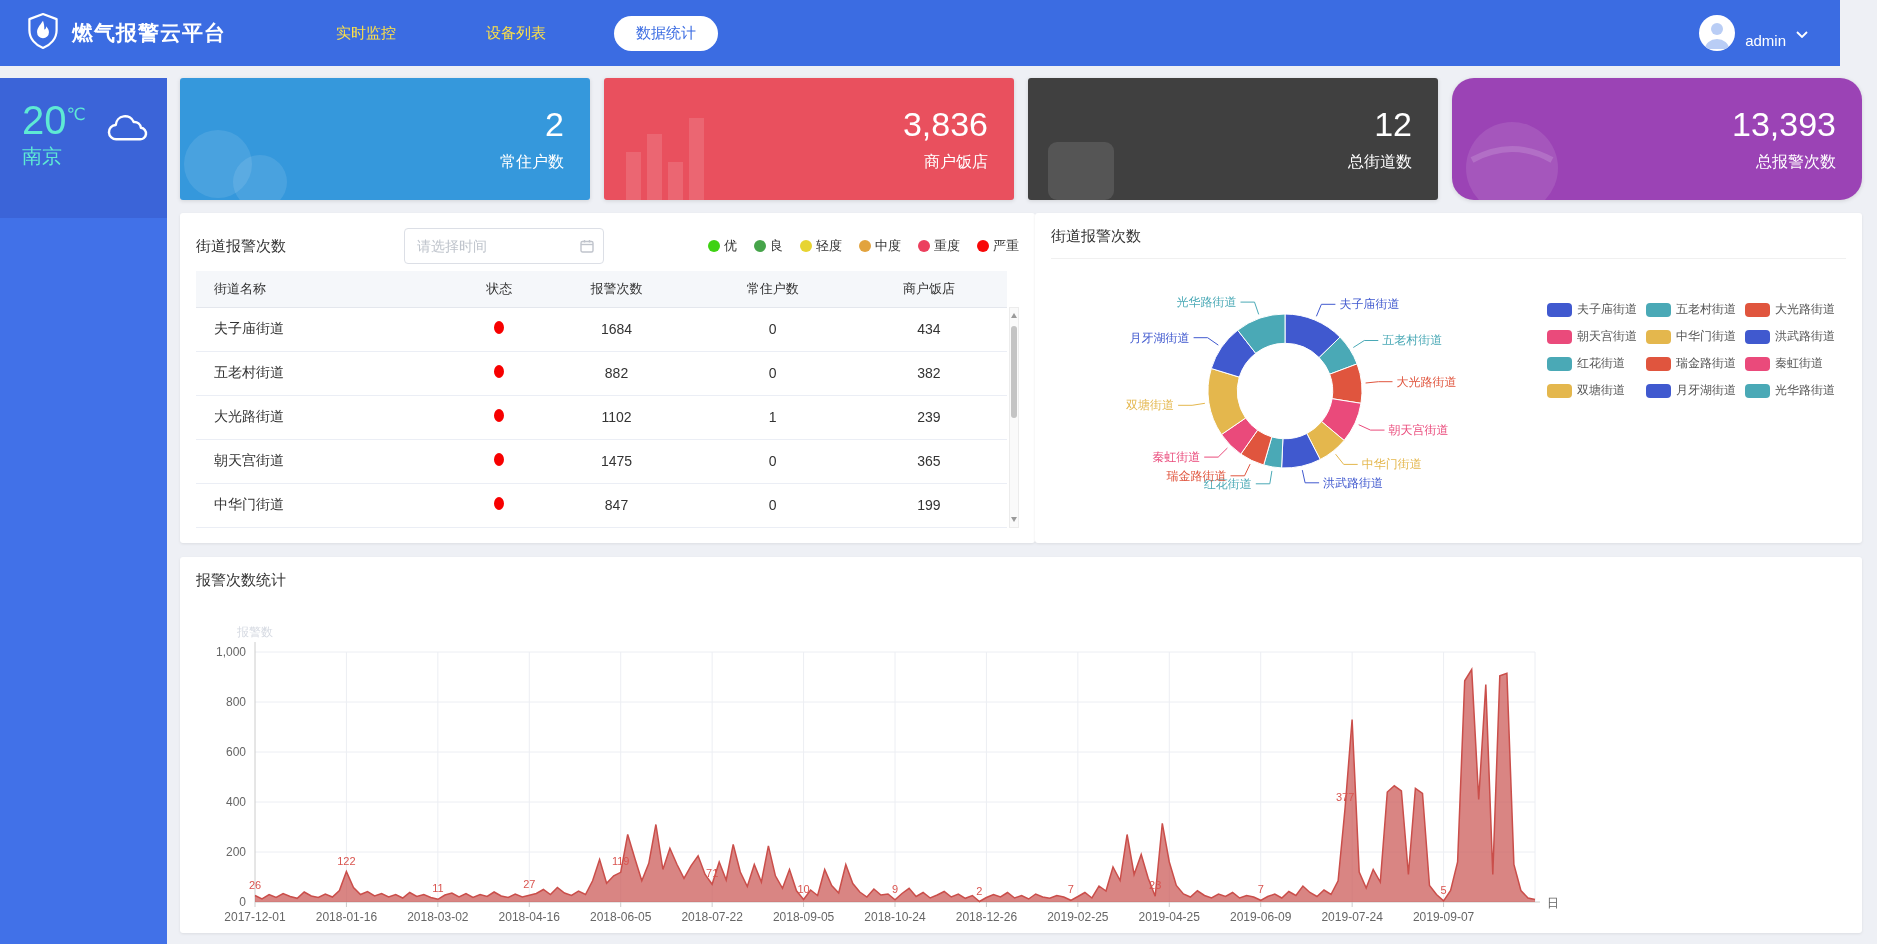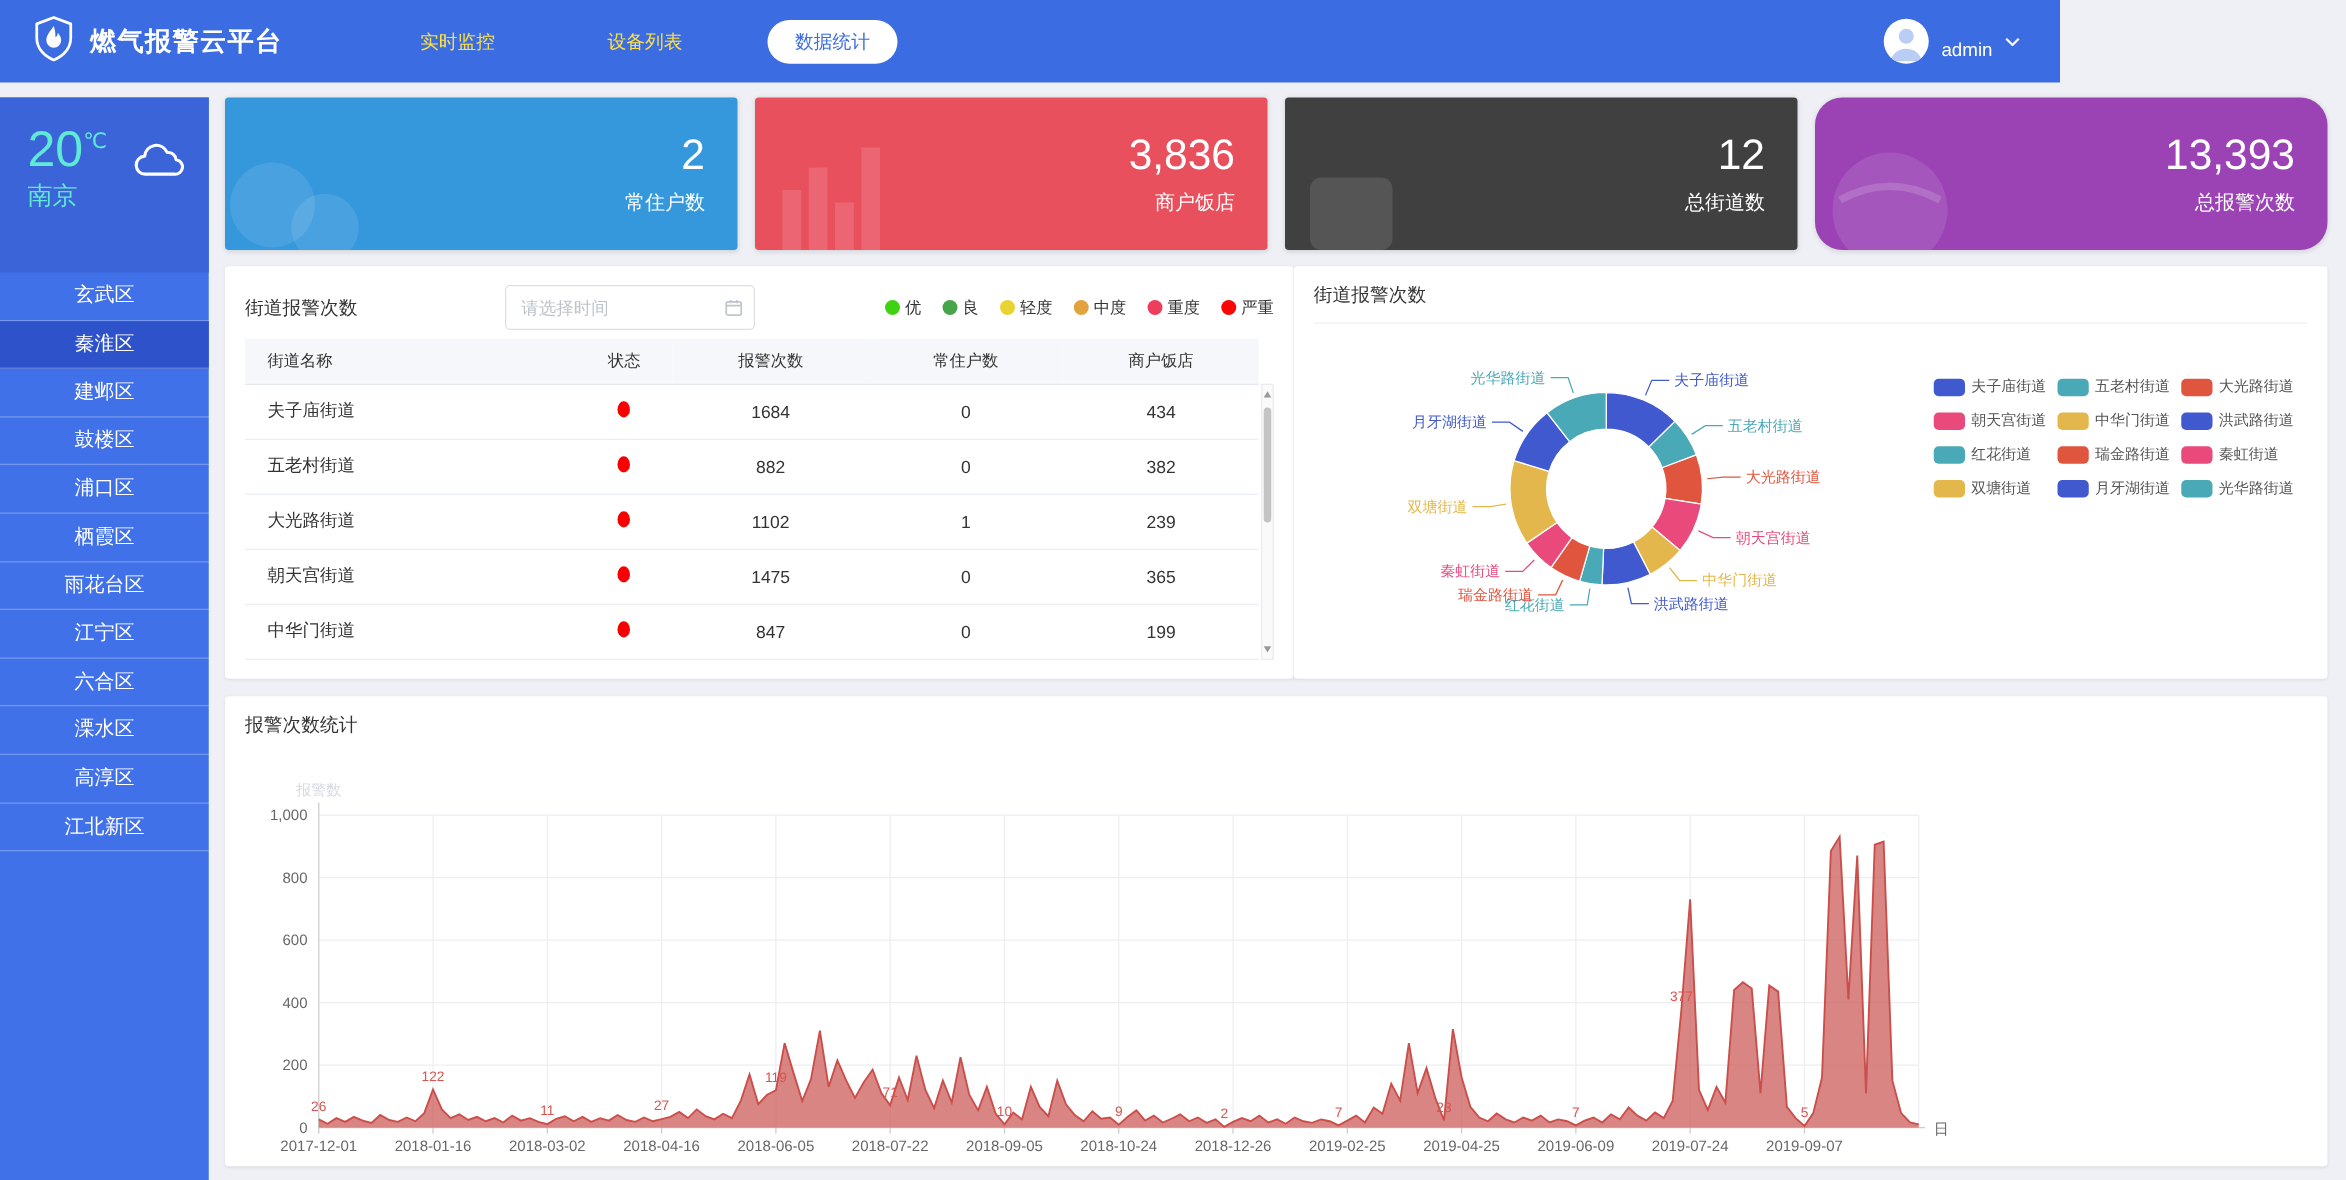--- a/index.html
+++ b/index.html
@@ -1,19 +1,19 @@
 <!DOCTYPE html>
 <html><head>
 <meta charset="utf-8">
 <style>
   * { margin:0; padding:0; box-sizing:border-box; }
   html,body { width:1877px; height:944px; background:#eef0f5; font-family:"Liberation Sans","DejaVu Sans",sans-serif; overflow:hidden; }
 
   
-  .navbar { position:absolute; left:0; top:0; width:1648px; height:66px; background:#3b6ce2; display:flex; align-items:center; color:#fff; }
+  .navbar { position:absolute; left:0; top:0; width:1840px; height:66px; background:#3b6ce2; display:flex; align-items:center; color:#fff; }
   .brand { display:flex; align-items:center; gap:12px; margin-left:26px; }
   .brand .app-title { font-size:21px; font-weight:bold; letter-spacing:1px; }
   .main-nav { display:flex; align-items:center; margin-left:88px; gap:46px; }
   .nav-item { font-size:15px; color:#fde047; padding:8px 22px; cursor:pointer; white-space:nowrap; }
   .nav-item.active { background:#fff; color:#3b6ce2; border-radius:20px; }
   .nav-user { margin-left:auto; margin-right:32px; display:flex; align-items:center; gap:10px; cursor:pointer; }
   .avatar { width:36px; height:36px; border-radius:50%; background:#fff; display:flex; align-items:center; justify-content:center; overflow:hidden; }
   .nav-user .uname { font-size:15px;margin-top:14px; }
 
   
@@ -109,34 +109,20 @@
     <div class="temp">
       <span>20</span><sup>℃</sup>
     </div>
     <span class="cloud">
       <svg viewBox="0 0 64 44" width="46" height="33">
         <path d="M16 37 a10 10 0 0 1 -1 -20 a13 13 0 0 1 25 -4 a9 9 0 0 1 10 8 a8 8 0 0 1 -2 16 Z" fill="none" stroke="#fff" stroke-width="3.4" stroke-linejoin="round"></path>
       </svg>
     </span>
     <div class="city">南京</div>
   </div>
-  <ul class="district-list" id="district-list">
-      <li class="district-item">玄武区</li>
-      <li class="district-item active">秦淮区</li>
-      <li class="district-item">建邺区</li>
-      <li class="district-item">鼓楼区</li>
-      <li class="district-item">浦口区</li>
-      <li class="district-item">栖霞区</li>
-      <li class="district-item">雨花台区</li>
-      <li class="district-item">江宁区</li>
-      <li class="district-item">六合区</li>
-      <li class="district-item">溧水区</li>
-      <li class="district-item">高淳区</li>
-      <li class="district-item">江北新区</li>
-    </ul>
 </aside>
 
 <div class="main">
 
   <div class="cards" id="cards">
       <div class="stat-card" style="background: rgb(53, 152, 220);">
         <svg class="bgicon" width="130" height="122">
           <circle cx="38" cy="86" r="34" fill="rgba(255,255,255,.10)"></circle>
           <circle cx="80" cy="104" r="27" fill="rgba(255,255,255,.10)"></circle>
         </svg>

